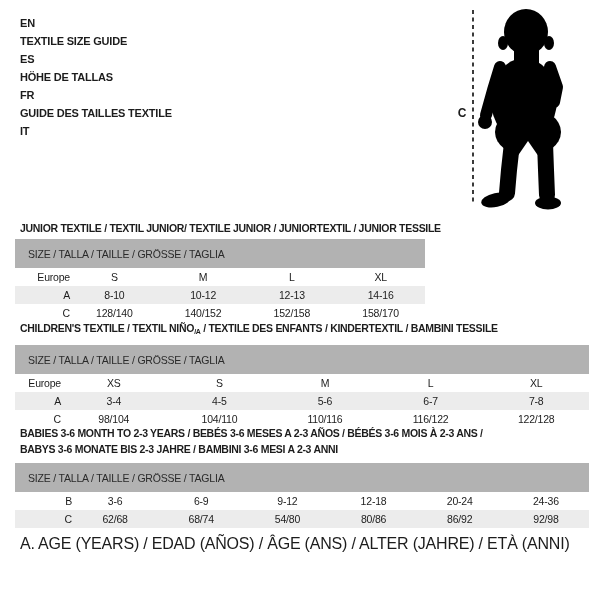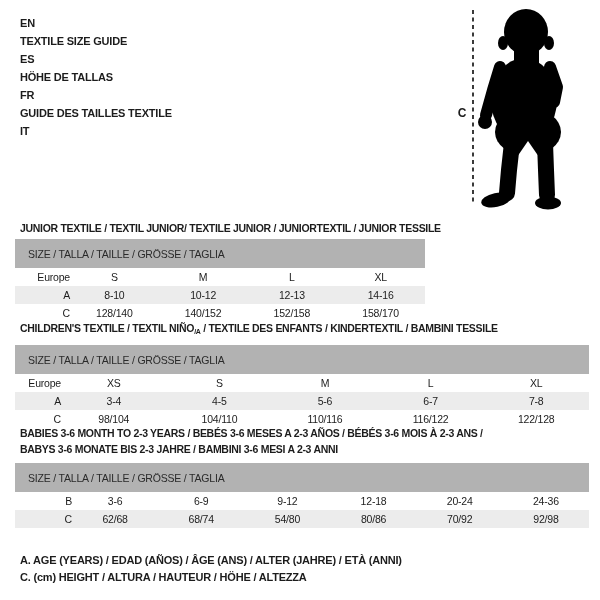--- a/index.html
+++ b/index.html
@@ -27,21 +27,21 @@
     font-size:10.5px;color:#2a2a2a;}
   .size-table td.lbl{text-align:right;padding-left:6px;margin-top:21px;}
   .size-table tr.shaded td{background:#ececec;}
   .t1{top:239px;width:410px;}
   .t2{top:345px;width:574px;}
   .t3{top:463px;width:574px;}
   .t1 col.c-label{width:55px;}
   .t2 col.c-label{width:46px;}
   .t3 col.c-label{width:57px;}
   
-  .footnotes{position:absolute;left:20px;top:552px;font-size:11px;font-weight:bold;
+  .footnotes{position:absolute;left:20px;top:535px;font-size:16px;font-weight:normal;
     letter-spacing:-0.2px;line-height:17px;white-space:nowrap;}
 </style>
 </head>
 <body>
 
 <div class="page">
 
   <div class="langs">
     <div class="lang-row">
       <span class="lang-code">EN</span>
@@ -199,24 +199,23 @@
         <td>12-18</td>
         <td>20-24</td>
         <td>24-36</td>
       </tr>
       <tr class="shaded">
         <td class="lbl">C</td>
         <td>62/68</td>
         <td>68/74</td>
         <td>54/80</td>
         <td>80/86</td>
-        <td>70/92</td>
+        <td>86/92</td>
         <td>92/98</td>
       </tr>
     </tbody>
   </table>
 
   <div class="footnotes">
     <div>A. AGE (YEARS) / EDAD (AÑOS) / ÂGE (ANS) / ALTER (JAHRE) / ETÀ (ANNI)</div>
-    <div>C. (cm) HEIGHT / ALTURA / HAUTEUR / HÖHE / ALTEZZA</div>
   </div>
 
 </div>
 
 </body></html>

